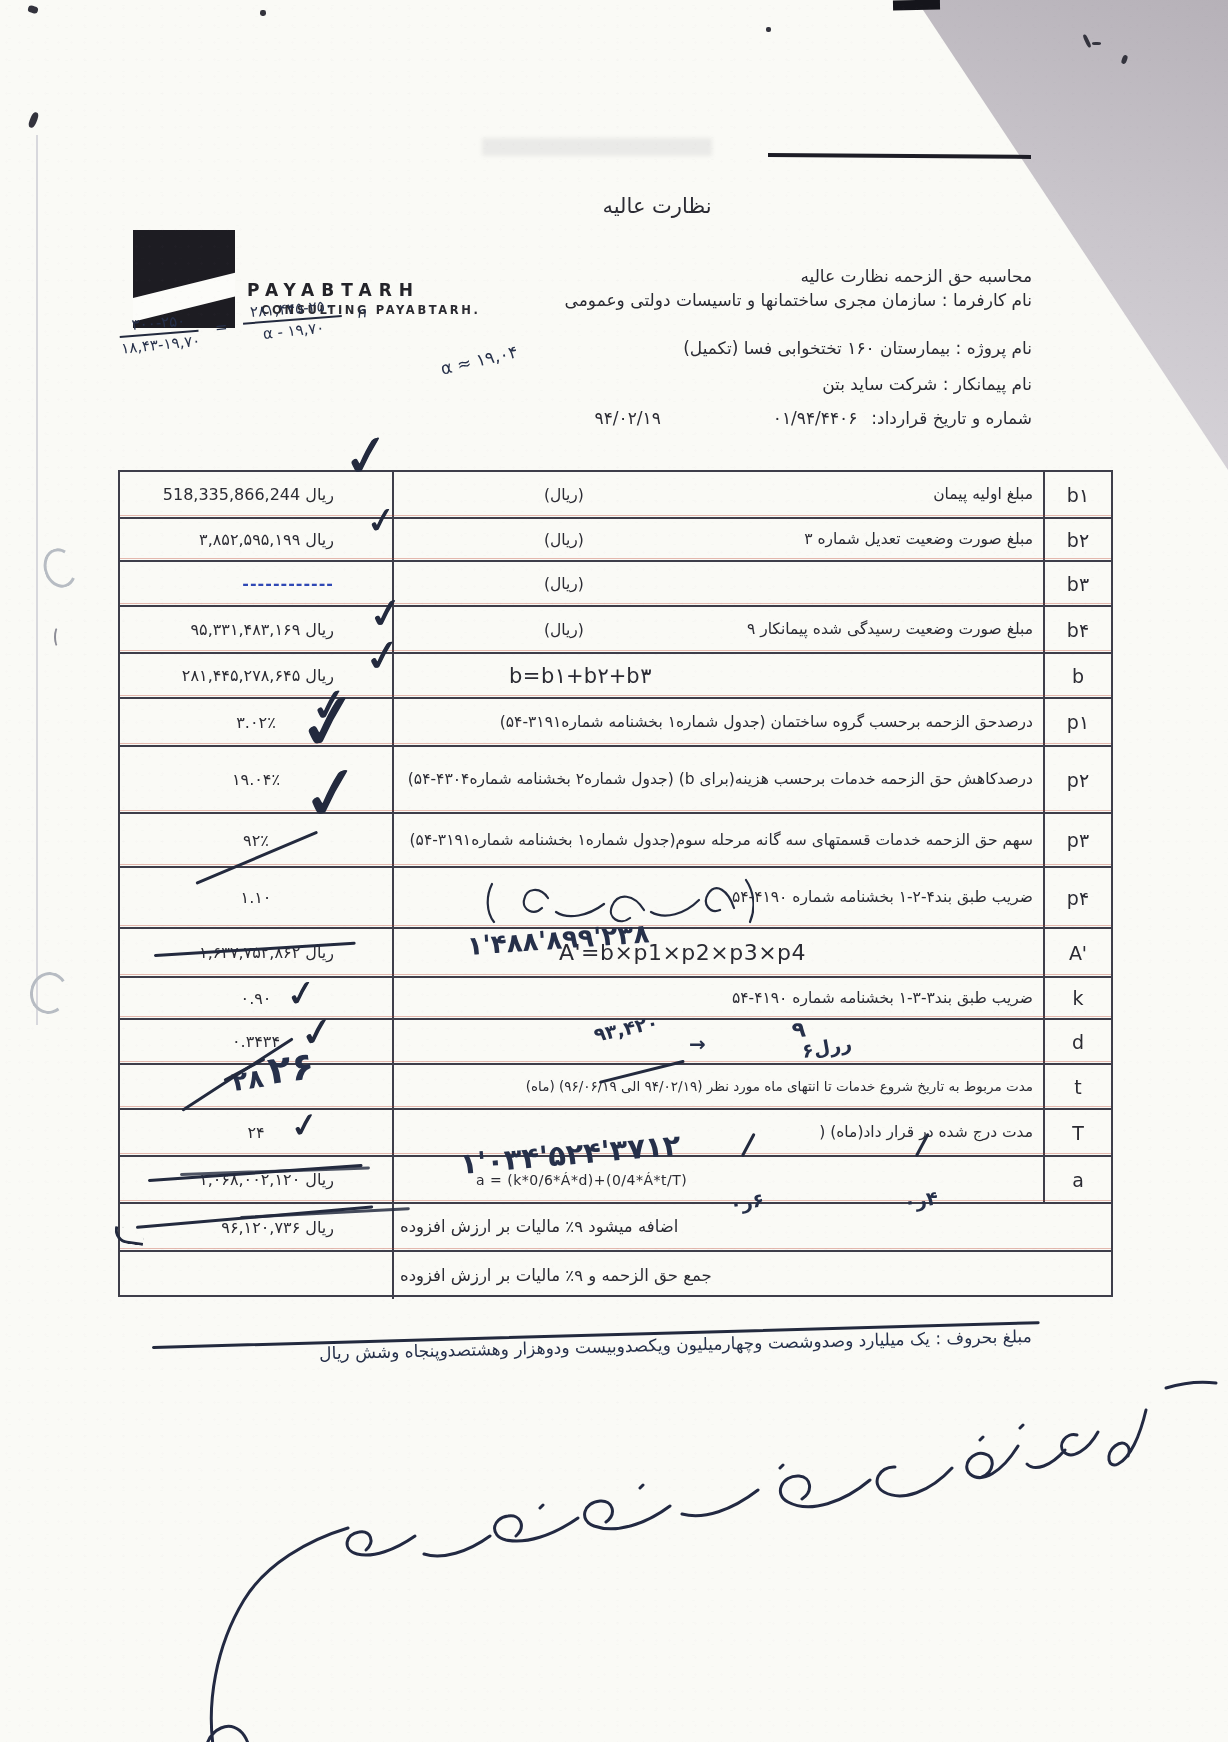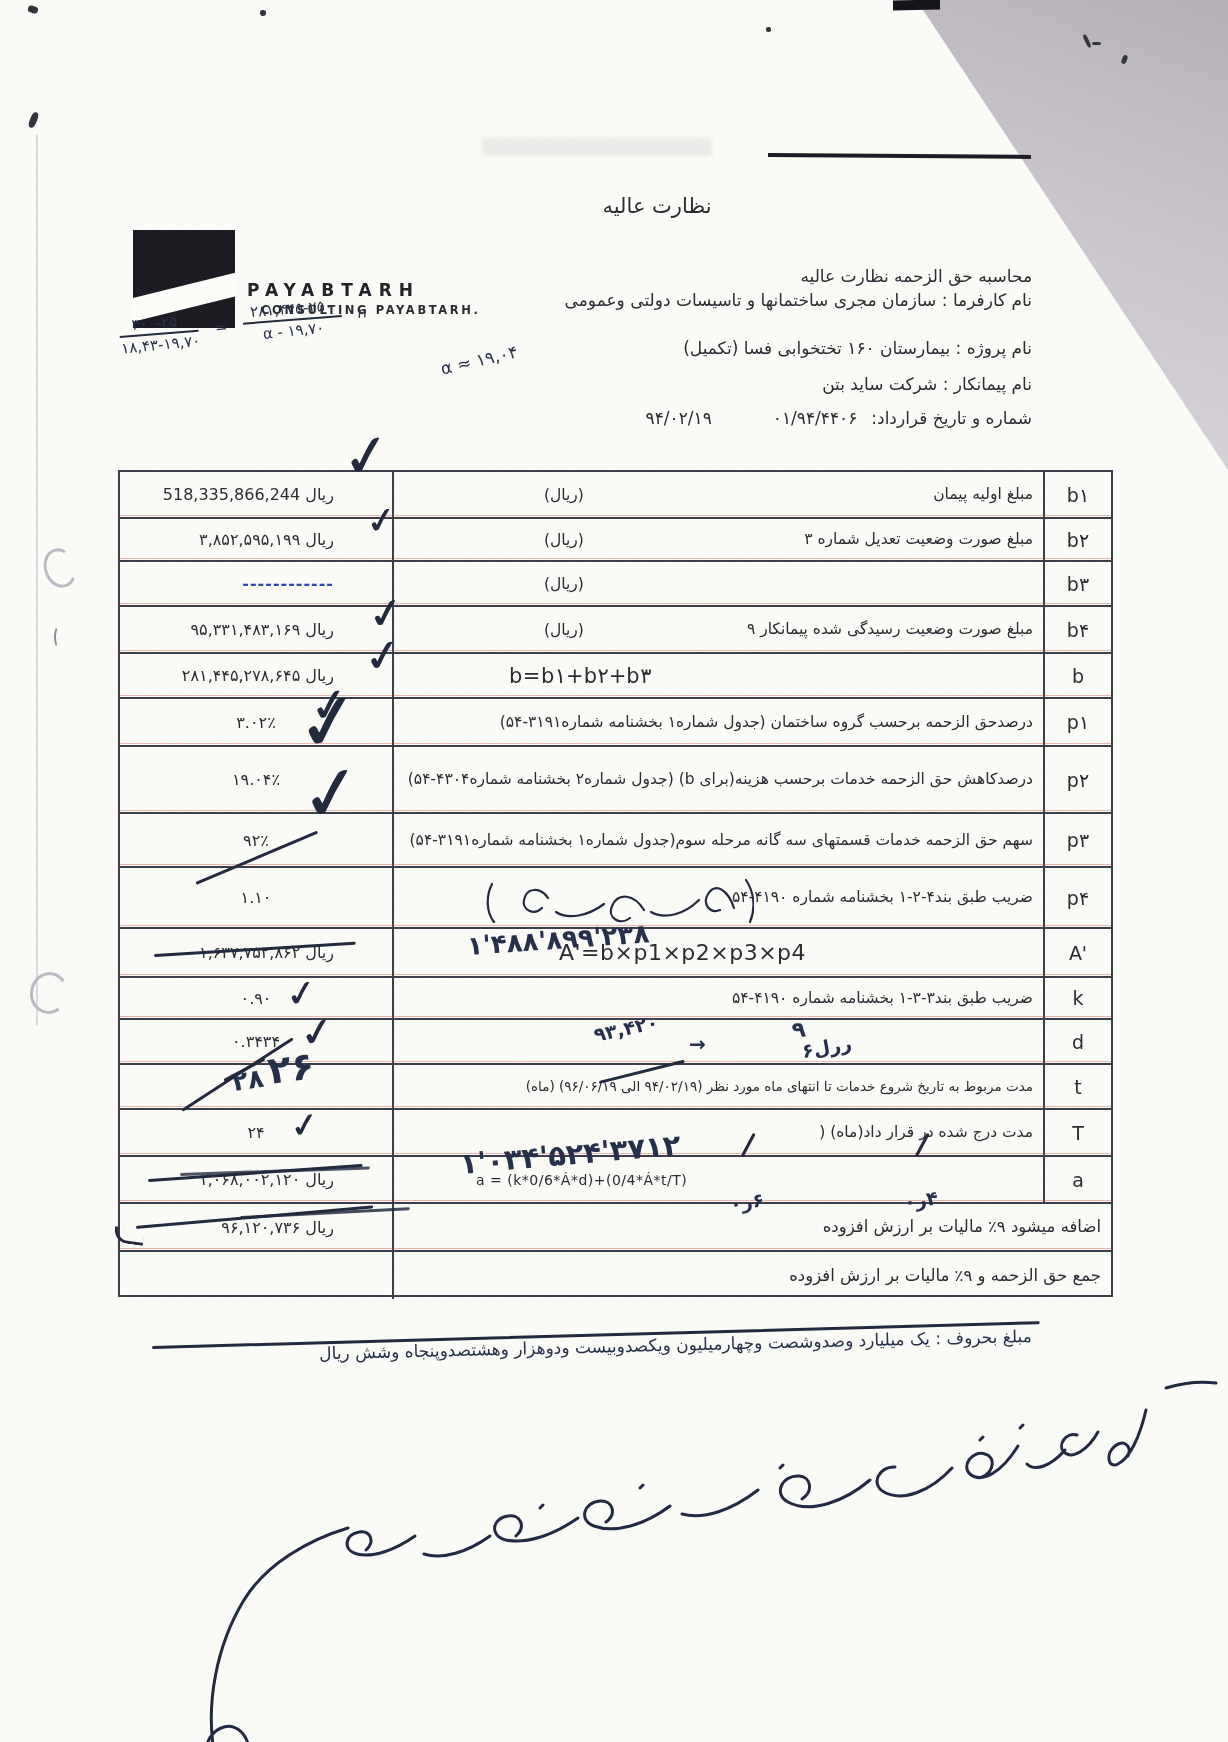--- a/index.html
+++ b/index.html
@@ -28,21 +28,21 @@
   .smudge{left:482px;top:138px;width:230px;height:18px;background:rgba(120,120,132,.12);filter:blur(2px)}
   .fold{left:36px;top:135px;width:2px;height:890px;background:#d4d4da;opacity:.9}
   .hole{position:absolute;border:3px solid #b7bcc3;border-radius:50%;border-right-color:transparent;background:transparent}
   .paren-mark{left:54px;top:626px;width:9px;height:22px;border:2px solid transparent;border-left-color:#8d8d97;border-radius:50%}
 
   
   .doc-title{left:557px;top:194px;width:200px;text-align:center;font-size:21px;direction:rtl}
   .hline{position:absolute;right:196px;font-size:17px;direction:rtl;white-space:nowrap}
   .contract{display:flex;direction:rtl;align-items:baseline}
   .contract .num{direction:ltr;margin-right:14px}
-  .contract .date{direction:ltr;margin-right:61px}
+  .contract .date{direction:ltr;margin-right:112px}
 
   
   .logo-box{left:133px;top:230px;width:102px;height:98px;background:#1d1c22;overflow:hidden}
   .logo-swoosh{position:absolute;left:-12px;top:54px;width:140px;height:23px;background:#fcfcf9;
     transform:rotate(-14deg);border-radius:3px}
   .logo-name{left:247px;top:280px;font-size:17px;font-weight:bold;letter-spacing:7px;color:#232329}
   .logo-tag{left:261px;top:303px;font-size:11.5px;font-weight:bold;letter-spacing:2.6px;color:#2a2a31}
 
   
   .hand,.hw{color:#26304a}
@@ -60,21 +60,21 @@
     background:rgba(187,60,40,.35);pointer-events:none}
   .trow:last-child{border-bottom:none}
   .trow:last-child::after{display:none}
   .cell{position:absolute;top:0;bottom:0;display:flex;align-items:center}
   .cell.code{right:0;width:66px;justify-content:center;font-size:19px;direction:ltr}
   .cell.mid{left:272px;right:66px;border-left:2.2px solid var(--border);border-right:2.2px solid var(--border)}
   .trow.nocode .cell.mid{right:0;border-right:none}
   .cell.val{left:0;width:272px;justify-content:flex-end;padding-right:58px;font-size:16px;direction:ltr}
   .cell.val.val-c{justify-content:center;padding-right:0}
   .desc{width:100%;direction:rtl;text-align:right;padding:0 10px 0 6px;font-size:15.5px;line-height:1.45}
-  .trow.nocode .desc{text-align:right;font-size:16.5px}
+  .trow.nocode .desc{text-align:left;font-size:16.5px}
   .fs13 .desc{font-size:13.5px}
   .unit{position:absolute;left:150px;top:50%;transform:translateY(-50%);direction:rtl;font-size:15.5px}
   .formula{width:100%;direction:ltr;font-size:21px;letter-spacing:.5px}
   .dashes{color:var(--dash);font-weight:bold;letter-spacing:1px}
 
   
   .check{position:absolute;color:var(--ink);font-weight:bold;line-height:.9;z-index:6;
     transform:rotate(-8deg);text-shadow:.8px 0 0 var(--ink)}
   .check::before{content:"✓"}
   .iline{position:absolute;background:var(--ink);height:2.6px;border-radius:2px;z-index:6;

